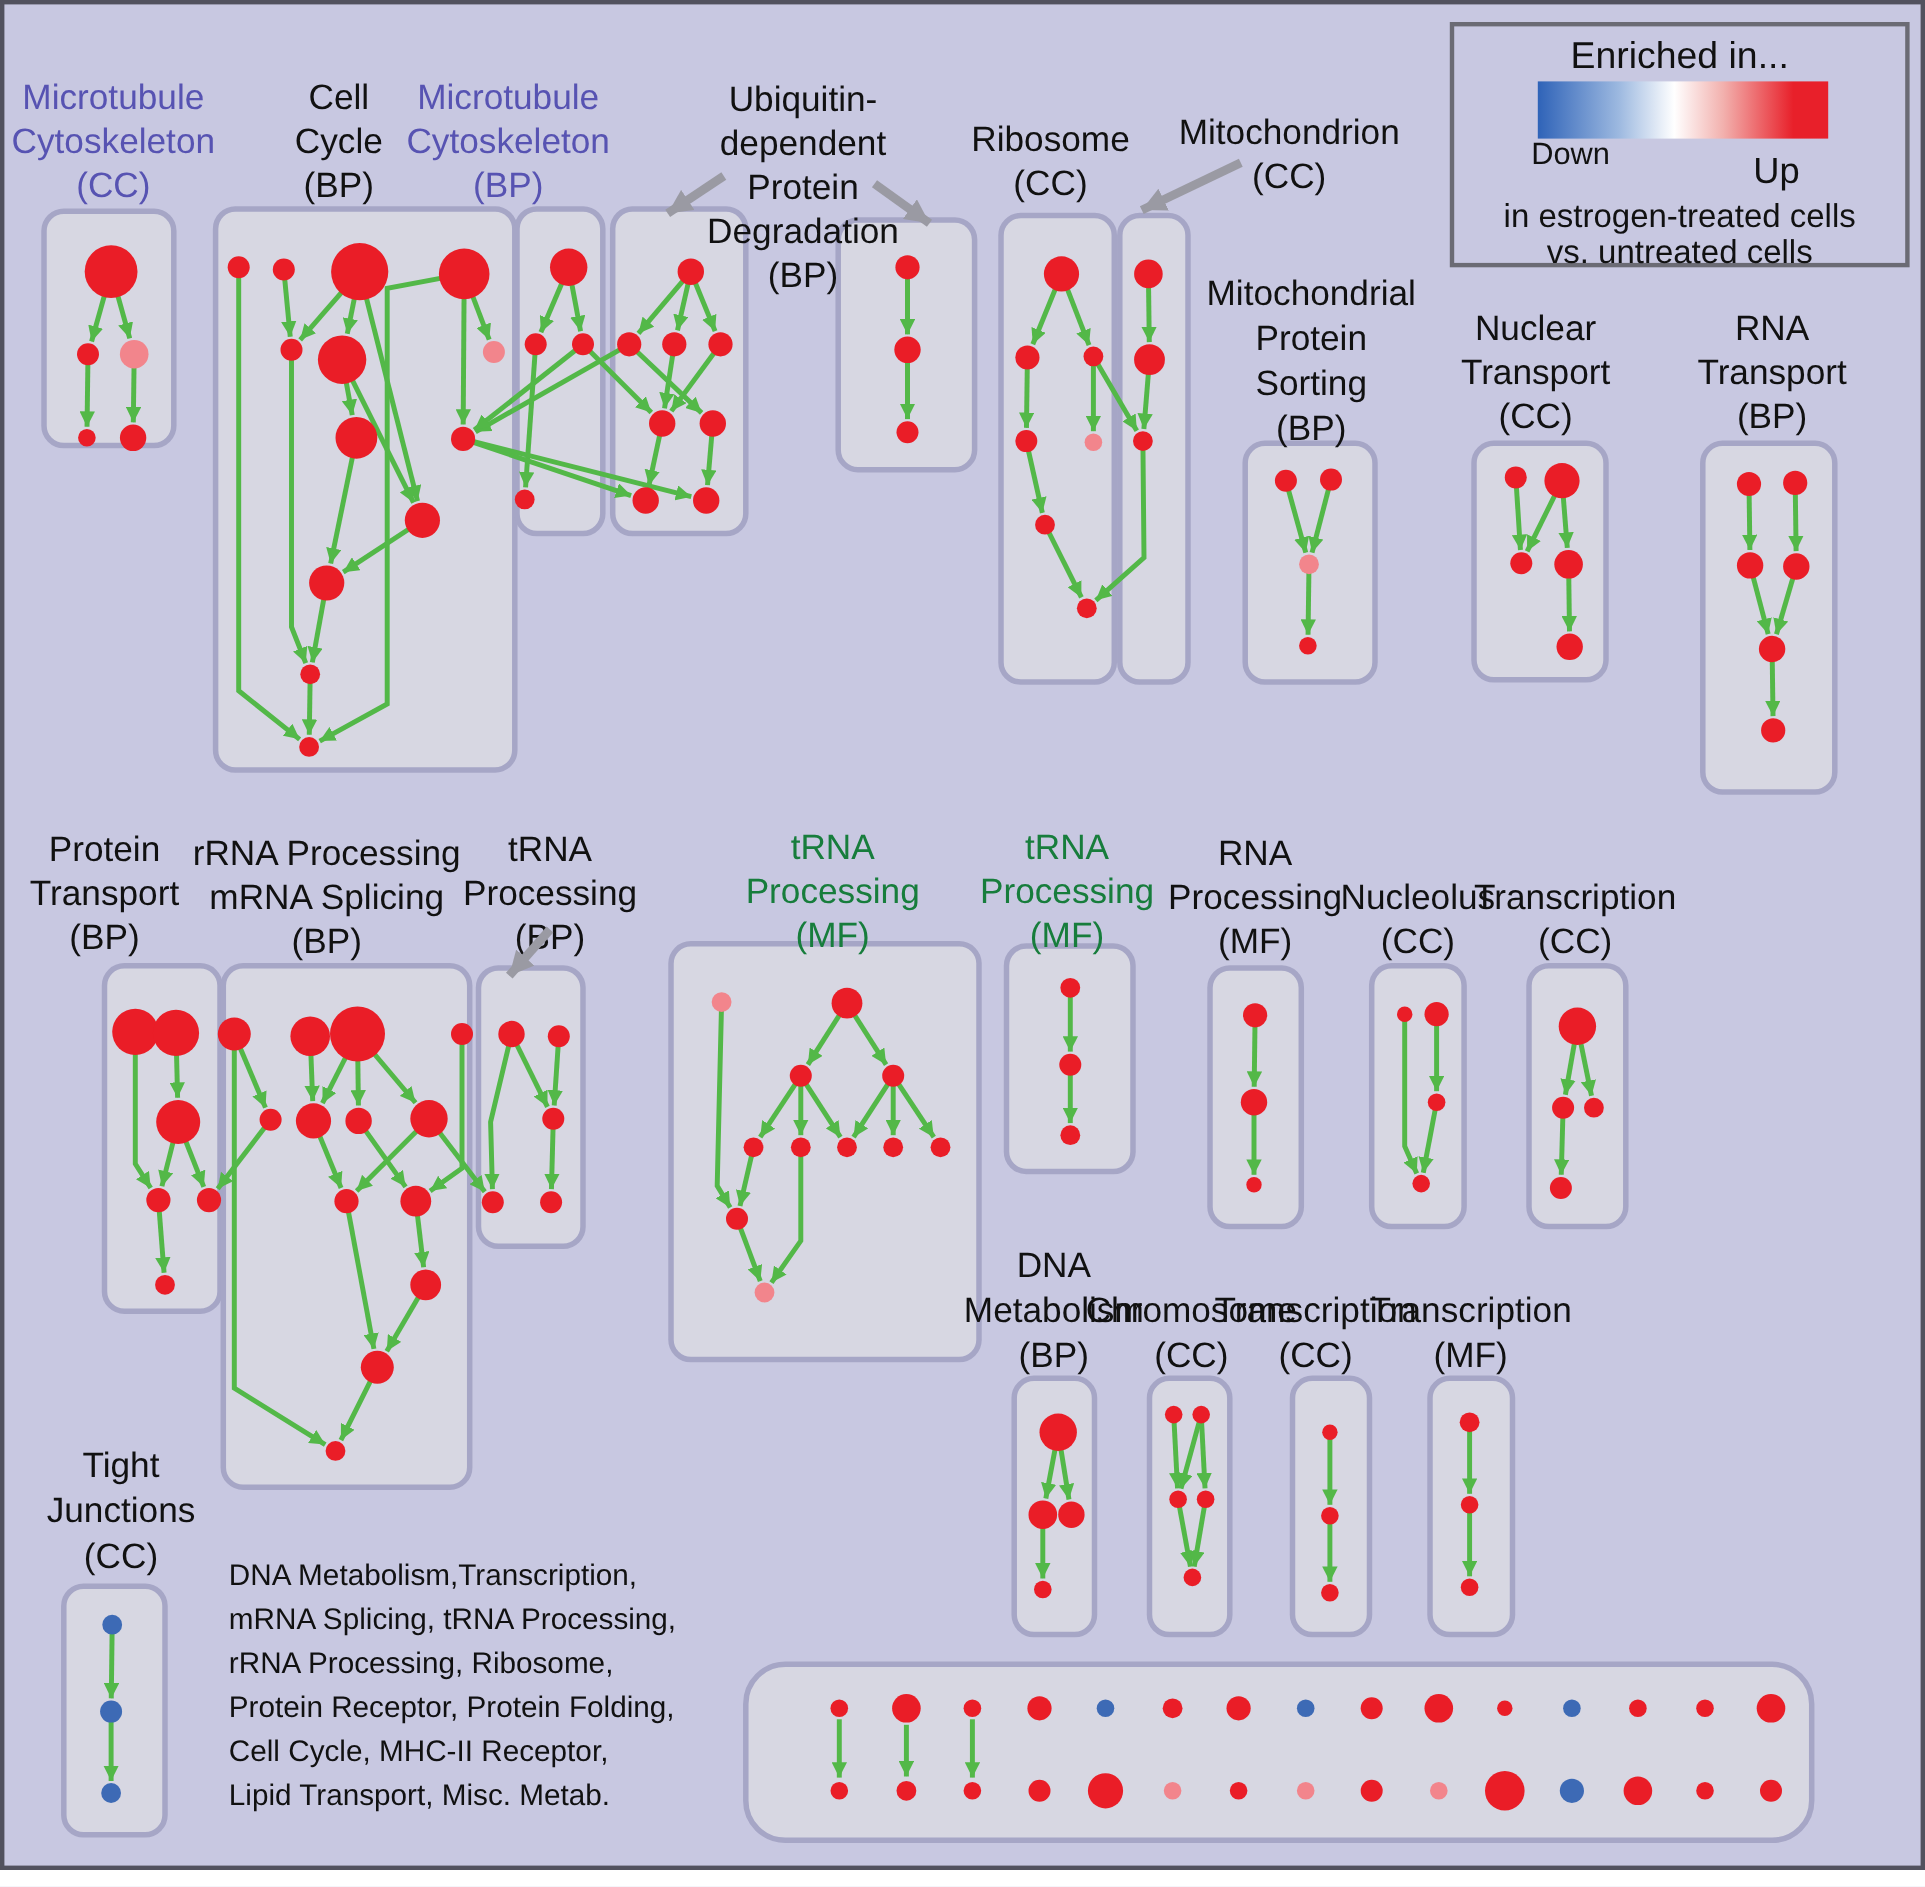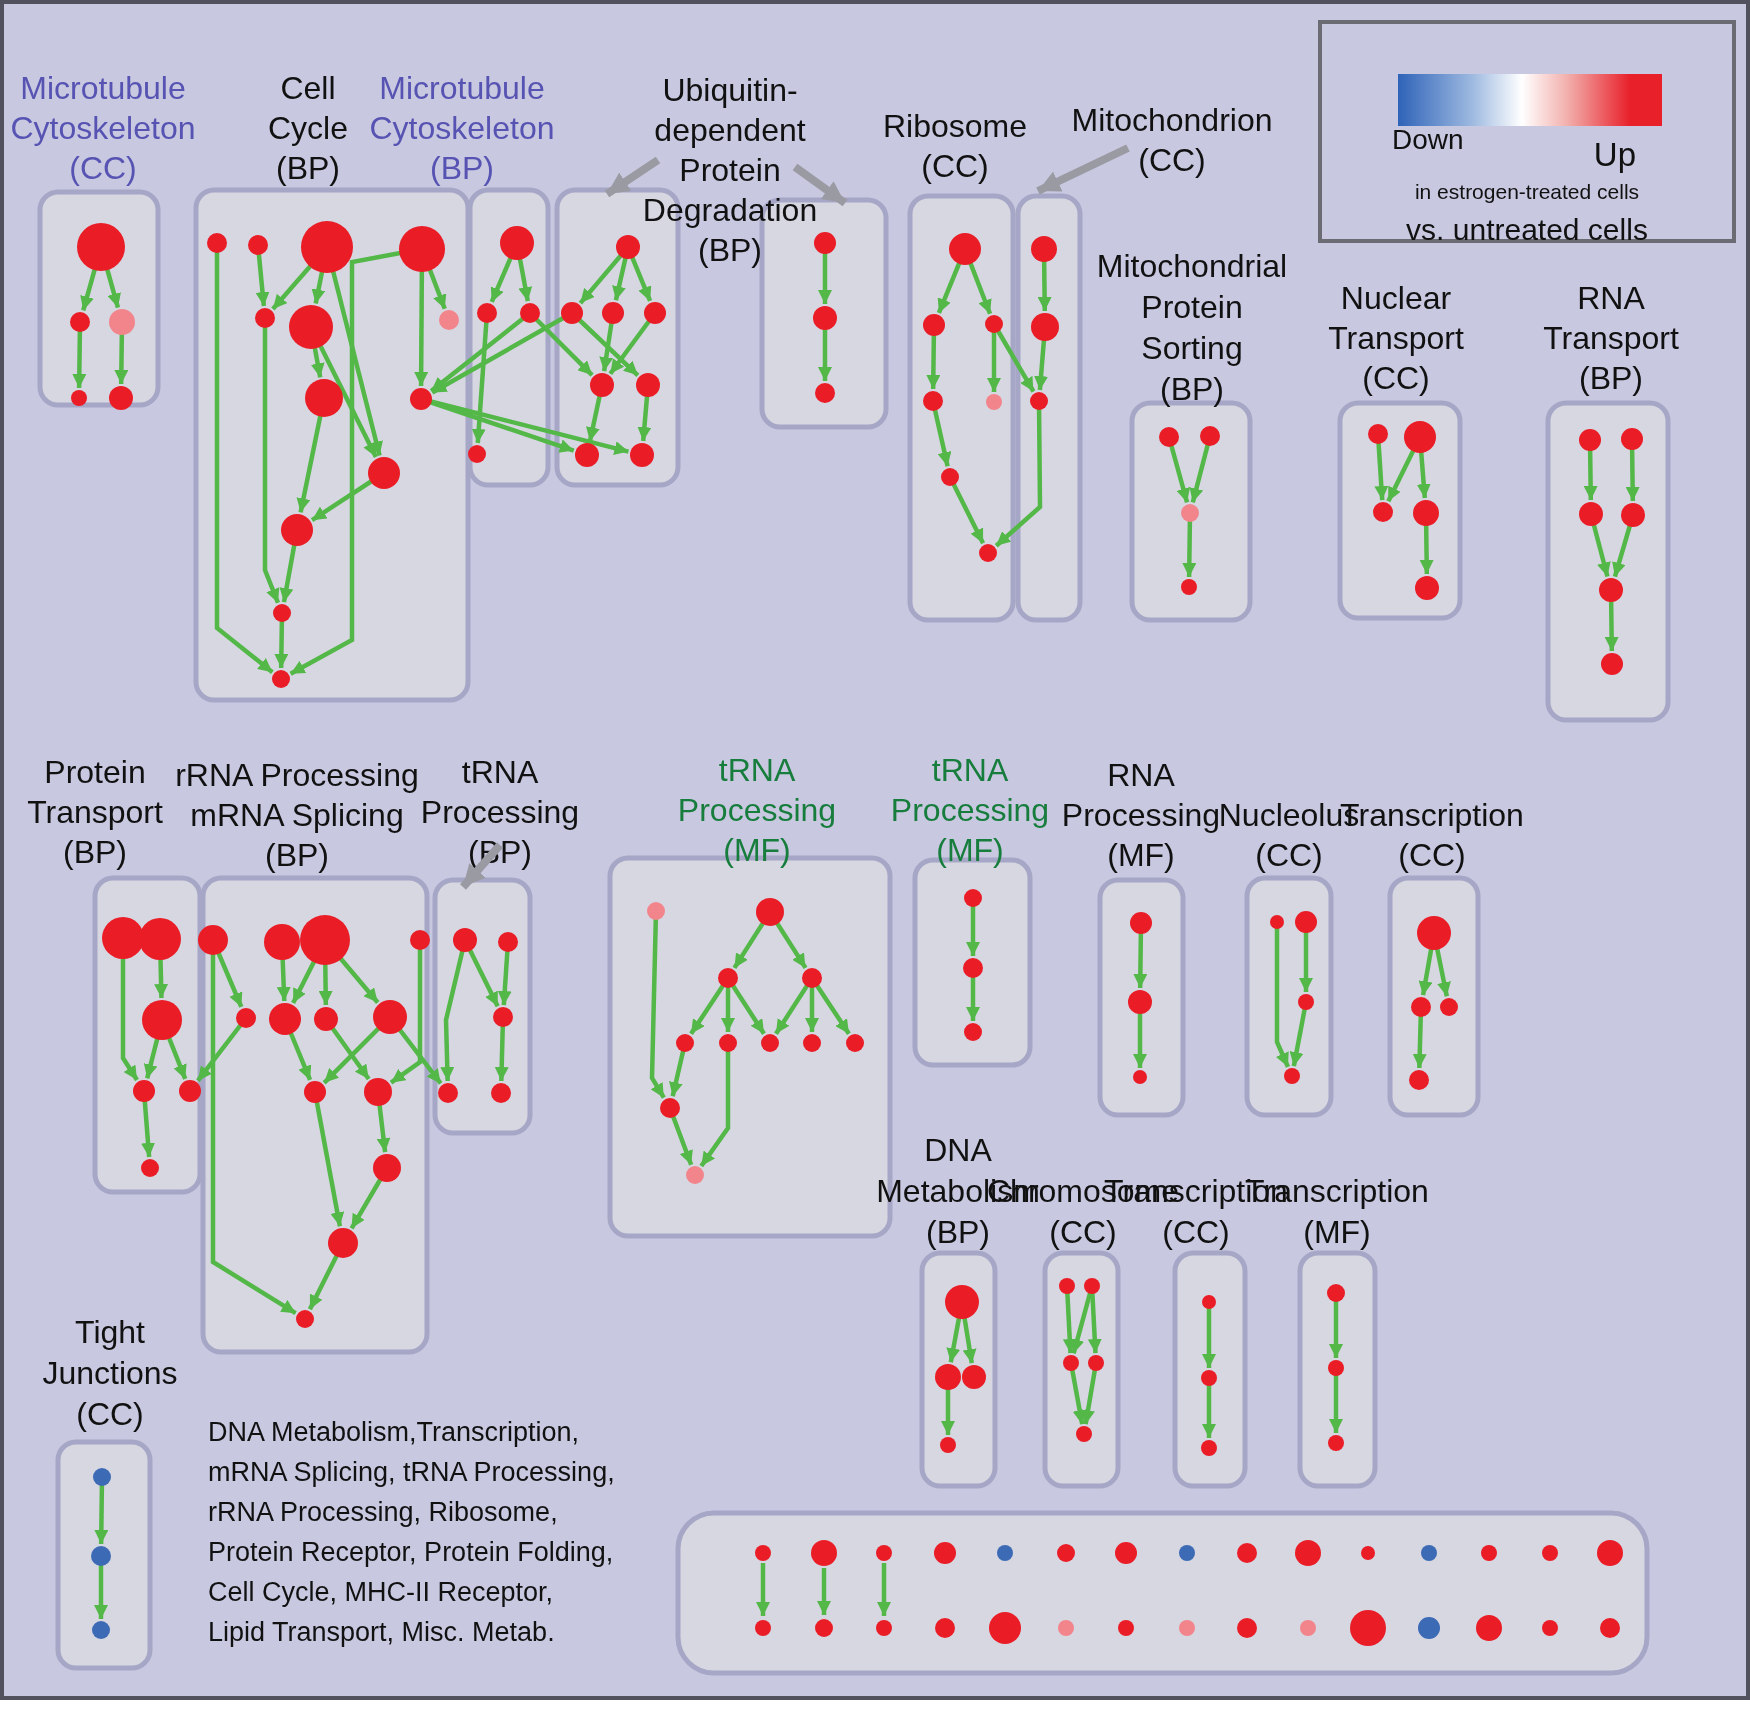--- a/index.html
+++ b/index.html
@@ -7,21 +7,21 @@
           font-family:"Liberation Sans",sans-serif;}
   #net{position:absolute;left:0;top:0;}
   .overlay{position:absolute;color:#111;}
   #legend{left:1318px;top:20px;width:418px;height:223px;border:4px solid #6b6b74;
           box-sizing:border-box;background:rgba(201,201,227,0.0);}
   #legend .lg-title{position:absolute;top:8px;left:0;width:100%;text-align:center;font-size:34px;}
   #legend .lg-bar{position:absolute;left:76px;top:50px;width:264px;height:52px;
           background:linear-gradient(90deg,#2f63b8 0%,#9db9e0 28%,#ffffff 47%,#f2b0ad 64%,#e8202a 88%,#e8202a 100%);}
   #legend .lg-down{position:absolute;left:70px;top:100px;font-size:28px;}
   #legend .lg-up{position:absolute;right:96px;top:112px;font-size:33px;}
-  #legend .lg-sub1{position:absolute;top:156px;left:0;width:100%;text-align:center;font-size:21px;}
+  #legend .lg-sub1{position:absolute;top:156px;left:0;width:100%;text-align:center;font-size:30px;}
   #legend .lg-sub2{position:absolute;top:189px;left:0;width:100%;text-align:center;font-size:30px;}
   #note{left:208px;top:1412px;width:560px;font-size:27px;line-height:40px;}
 </style>
 </head>
 <body>
 
 <div id="figure">
   <svg id="net" width="1750" height="1715" viewBox="0 0 1750 1715">
       <defs>
         <marker id="ah" markerUnits="userSpaceOnUse" markerWidth="16" markerHeight="14" refX="14" refY="7" orient="auto">
@@ -356,20 +356,21 @@
       <text fill="#111111" font-size="32" text-anchor="middle" font-family="&quot;Liberation Sans&quot;,sans-serif"><tspan x="1196" y="1202">Transcription</tspan><tspan x="1196" y="1243">(CC)</tspan></text>
       <text fill="#111111" font-size="32" text-anchor="middle" font-family="&quot;Liberation Sans&quot;,sans-serif"><tspan x="1337" y="1202">Transcription</tspan><tspan x="1337" y="1243">(MF)</tspan></text>
       <text fill="#111111" font-size="32" text-anchor="middle" font-family="&quot;Liberation Sans&quot;,sans-serif"><tspan x="110" y="1343">Tight</tspan><tspan x="110" y="1384">Junctions</tspan><tspan x="110" y="1425">(CC)</tspan></text>
       <line x1="658" y1="160" x2="607" y2="194" stroke="#9a9aa3" stroke-width="8" marker-end="url(#gah)"></line>
       <line x1="795" y1="167" x2="845" y2="203" stroke="#9a9aa3" stroke-width="8" marker-end="url(#gah)"></line>
       <line x1="1128" y1="148" x2="1038" y2="191" stroke="#9a9aa3" stroke-width="8" marker-end="url(#gah)"></line>
       <line x1="500" y1="845" x2="463" y2="887" stroke="#9a9aa3" stroke-width="8" marker-end="url(#gah)"></line>
     </svg>
 
   <div id="legend" class="overlay">
+    <div class="lg-title">Enriched in...</div>
     <div class="lg-bar"></div>
     <div class="lg-down">Down</div>
     <div class="lg-up">Up</div>
     <div class="lg-sub1">in estrogen-treated cells</div>
     <div class="lg-sub2">vs. untreated cells</div>
   </div>
 
   <div id="note" class="overlay">
     <div>DNA Metabolism,Transcription,</div>
     <div>mRNA Splicing, tRNA Processing,</div>

